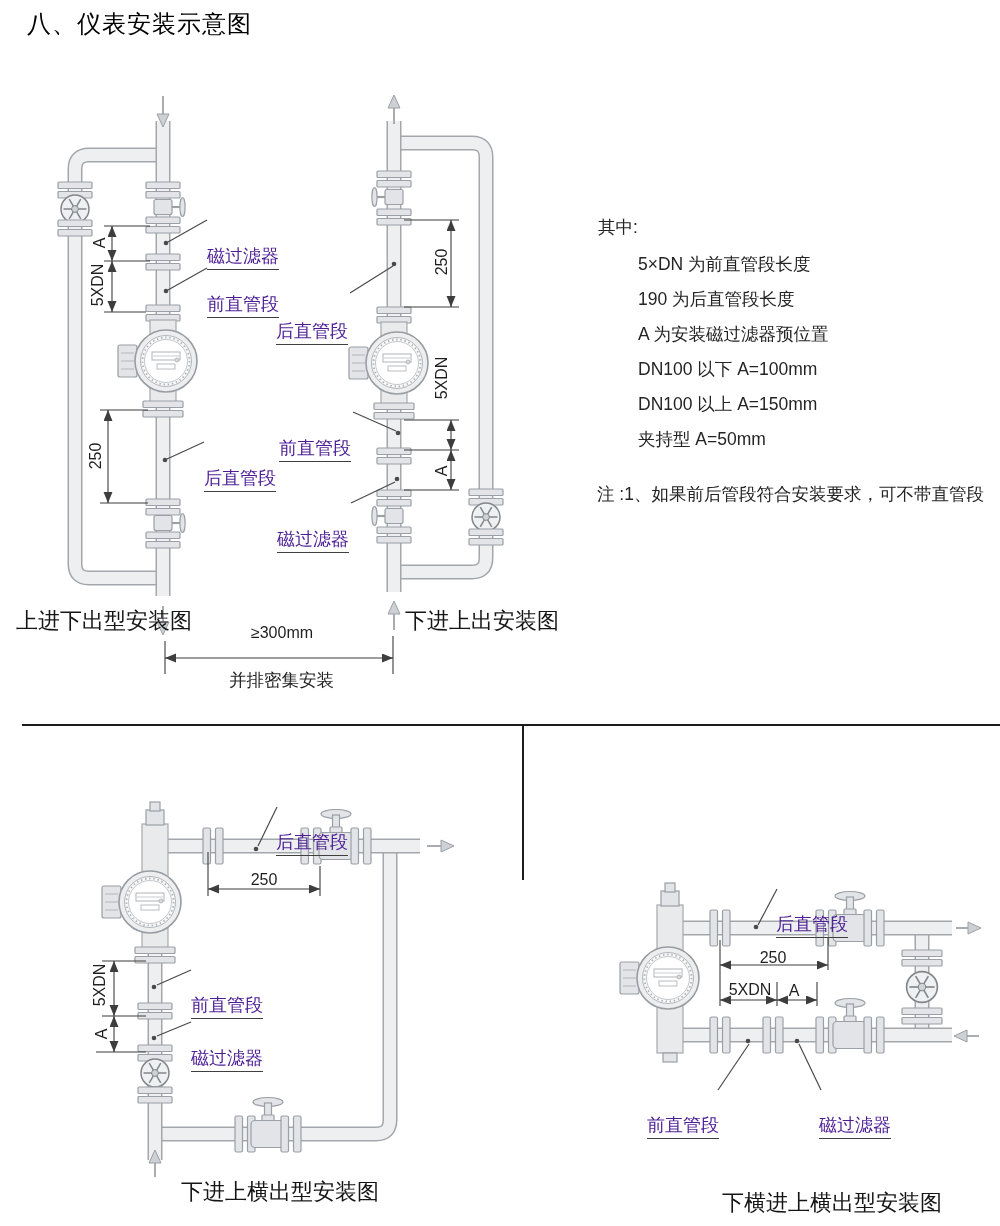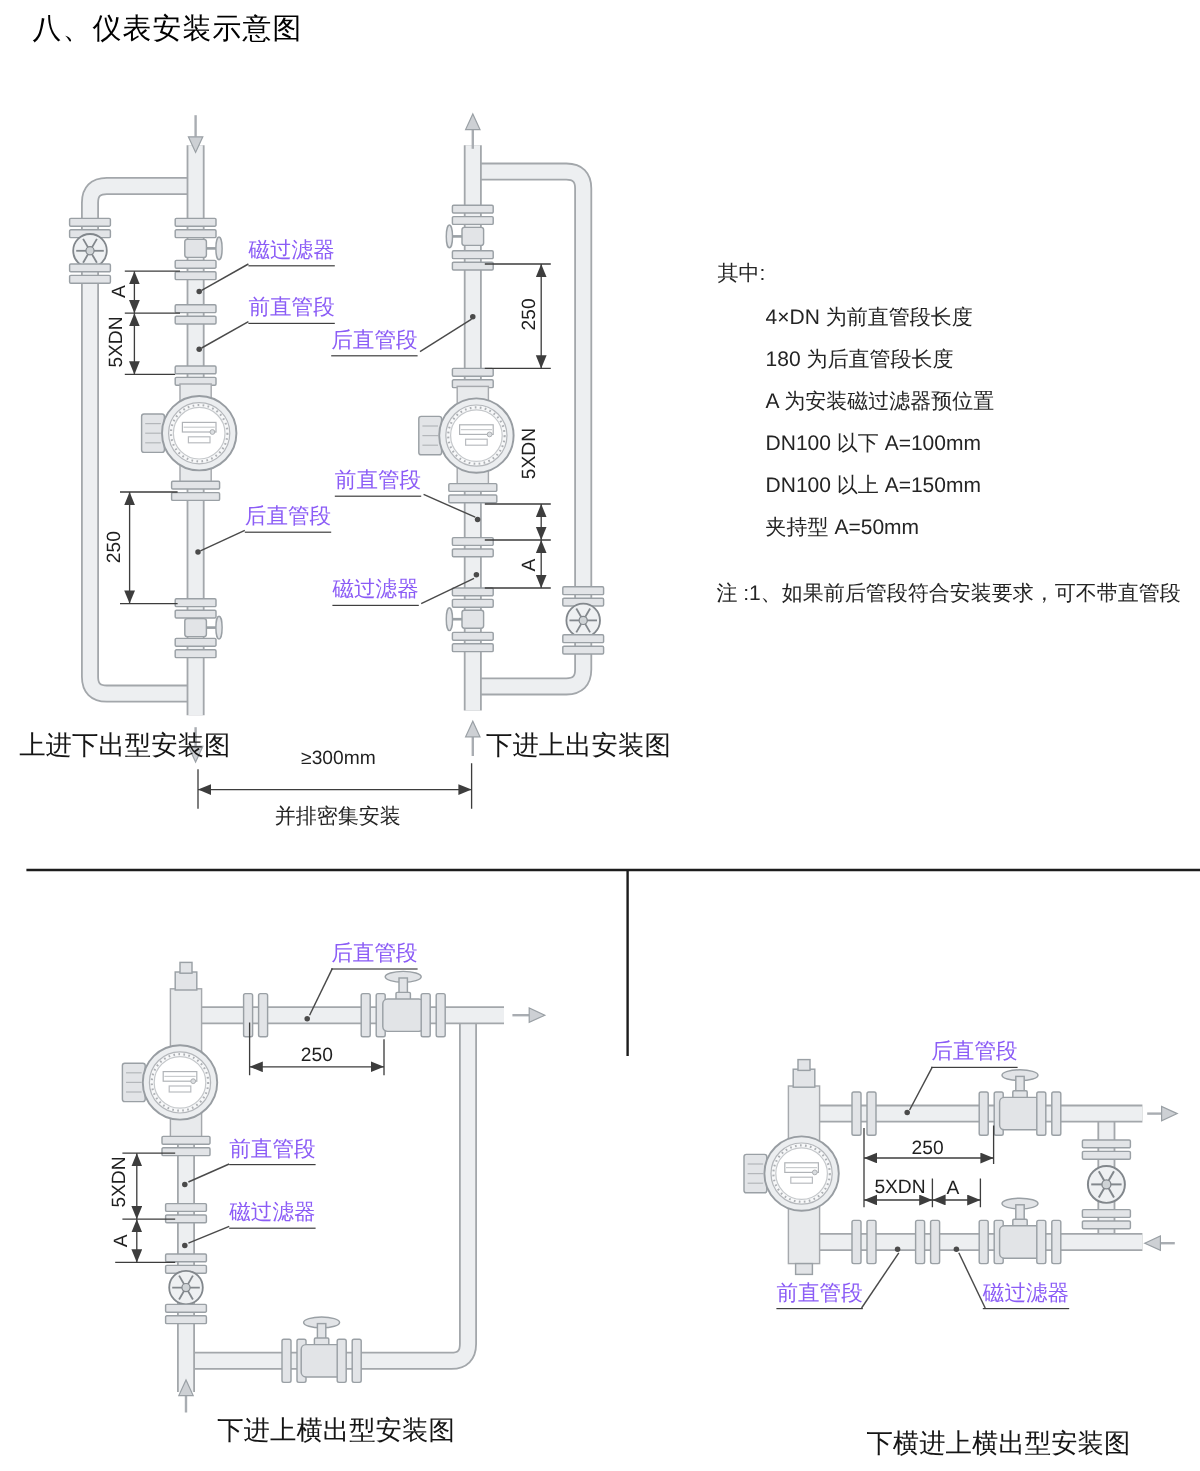--- a/index.html
+++ b/index.html
@@ -1,20 +1,20 @@
 <!DOCTYPE html>
 <html><head>
 <meta charset="utf-8">
 <style>
   html,body{margin:0;padding:0;background:#fff;}
   .page{position:relative;width:1000px;height:1226px;background:#fff;overflow:hidden;
         font-family:"Liberation Sans","DejaVu Sans",sans-serif;}
   .page svg.art{position:absolute;left:0;top:0;}
   .title{position:absolute;font-size:24px;font-weight:normal;color:#000;white-space:nowrap;letter-spacing:1px;}
-  .lbl{position:absolute;font-size:18px;color:#8b5cf6;white-space:nowrap;line-height:1.1;}
+  .lbl{position:absolute;font-size:18px;color:#4c1d95;white-space:nowrap;line-height:1.1;margin-top:48px;}
   .lbl.u{border-bottom:1.4px solid #3f3f3f;padding-bottom:2px;}
   .cap{position:absolute;font-size:22px;color:#151515;white-space:nowrap;font-weight:500;}
   .dim{position:absolute;font-size:16px;color:#1f1f1f;white-space:nowrap;transform:translate(-50%,-50%);}
   .dim.rot{transform:translate(-50%,-50%) rotate(-90deg);}
   .note{position:absolute;font-size:17.5px;color:#242424;white-space:nowrap;}
   
   .po{fill:none;stroke:#a3a7ab;stroke-width:15;}
   .pi{fill:none;stroke:#edeff1;stroke-width:12;}
   .fl{fill:#e2e4e7;stroke:#9aa0a5;stroke-width:1.2;}
   .cyl{fill:#e8eaec;stroke:#a6a9ad;stroke-width:1.2;}
@@ -311,21 +311,21 @@
 
 <div class="lbl u" style="left:776px;top:867px;">后直管段</div>
 <div class="dim" style="left:773px;top:958px;">250</div>
 <div class="dim" style="left:750px;top:990px;">5XDN</div>
 <div class="dim" style="left:794px;top:991px;">A</div>
 <div class="lbl u" style="left:647px;top:1068px;">前直管段</div>
 <div class="lbl u" style="left:819px;top:1068px;">磁过滤器</div>
 <div class="cap" style="left:722px;top:1188px;">下横进上横出型安装图</div>
 
 <div class="note" style="left:598px;top:215px;">其中:</div>
-<div class="note" style="left:638px;top:252px;">4×DN 为前直管段长度</div>
-<div class="note" style="left:638px;top:287px;">180 为后直管段长度</div>
+<div class="note" style="left:638px;top:252px;">5×DN 为前直管段长度</div>
+<div class="note" style="left:638px;top:287px;">190 为后直管段长度</div>
 <div class="note" style="left:638px;top:322px;">A 为安装磁过滤器预位置</div>
 <div class="note" style="left:638px;top:357px;">DN100 以下 A=100mm</div>
 <div class="note" style="left:638px;top:392px;">DN100 以上 A=150mm</div>
 <div class="note" style="left:638px;top:427px;">夹持型 A=50mm</div>
 <div class="note" style="left:597px;top:482px;">注 :1、如果前后管段符合安装要求，可不带直管段</div>
 
 </div>
 
 </body></html>

